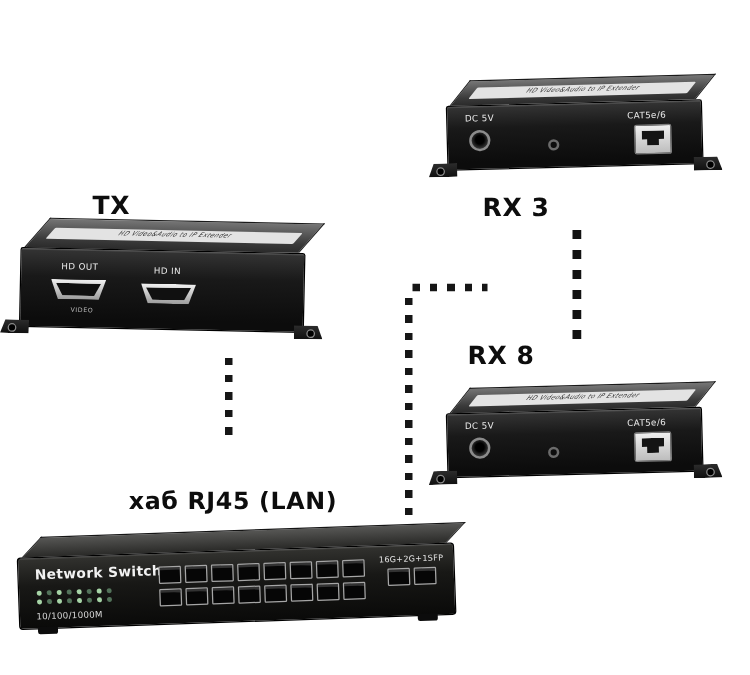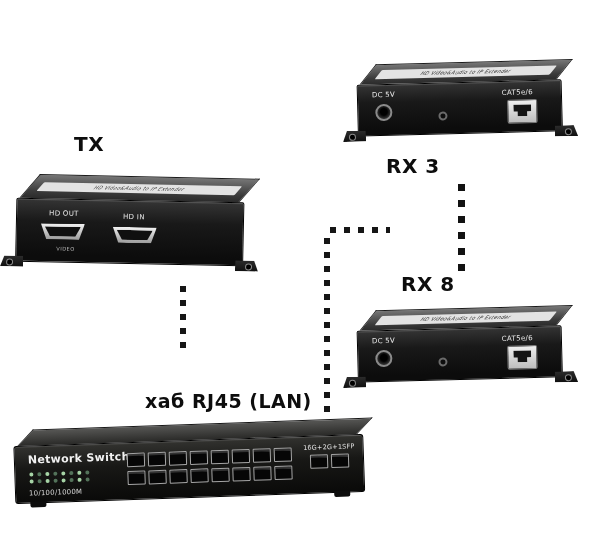--- a/index.html
+++ b/index.html
@@ -2,21 +2,21 @@
 <html><head>
 <meta charset="utf-8">
 <style>
   * { margin:0; padding:0; box-sizing:border-box; }
   html,body { background:#fff; }
   body { font-family:"DejaVu Sans", sans-serif; }
   .canvas { position:relative; width:600px; height:540px; background:#ffffff; overflow:hidden; }
 
   
   .dev-label { position:absolute; font-size:20px; font-weight:600; color:#0d0d0d; letter-spacing:0.5px; }
-  .hub-label { font-size:19px;margin-left:42px; }
+  .hub-label { font-size:19px; }
 
   
   .dots { position:absolute; }
   .dots-v { width:6px; background-image:repeating-linear-gradient(to bottom,#161616 0 6px,transparent 6px 14px); }
   .dots-h { height:6px; background-image:repeating-linear-gradient(to right,#161616 0 6px,transparent 6px 14px); }
   .dots-big { width:7px; background-image:repeating-linear-gradient(to bottom,#121212 0 7px,transparent 7px 16px); }
 
   
   .extender { position:absolute; }
   .ext-top { position:relative; width:calc(100% - 8px); margin-left:3px; background:linear-gradient(180deg,#757575,#3a3a3a 70%,#2b2b2b); border:1px solid #1a1a1a; border-bottom:none; transform:skewX(-40deg); transform-origin:0 100%; }
@@ -53,23 +53,23 @@
   .uplink-block { position:absolute; right:8px; top:7px; display:flex; flex-direction:column; align-items:center; gap:3px; }
   .sw-uplink-label { font-size:6.5px; color:#e5e5e5; white-space:nowrap; letter-spacing:0.2px; }
   .foot { position:absolute; bottom:-5px; width:16px; height:6px; background:#0c0c0c; border-radius:0 0 2px 2px; }
   .foot-l { left:14px; } .foot-r { right:14px; }
 </style>
 </head>
 <body>
 
 <div class="canvas">
 
-  <div class="dev-label" style="left:74px; top:132px;">TX</div>
+  <div class="dev-label" style="left:74px; top:152px;">TX</div>
   <div class="dev-label" style="left:386px; top:154px;">RX 3</div>
-  <div class="dev-label" style="left:401px; top:272px;">RX 8</div>
+  <div class="dev-label" style="left:374px; top:272px;">RX 8</div>
   <div class="dev-label hub-label" style="left:103px; top:390px;">хаб RJ45 (LAN)</div>
 
   <div class="dots dots-v" style="left:180px; top:286px; height:64px;"></div>
   <div class="dots dots-v" style="left:324px; top:238px; height:180px;"></div>
   <div class="dots dots-h" style="left:330px; top:227px; width:60px;"></div>
   <div class="dots dots-big" style="left:458px; top:184px; height:92px;"></div>
 
   <div class="extender" style="left:357px; top:62px; width:205px; transform:rotate(-1.5deg);">
     <div class="ext-top" style="height:20px;">
       <div class="ext-strip">HD Video&amp;Audio to IP Extender</div>

